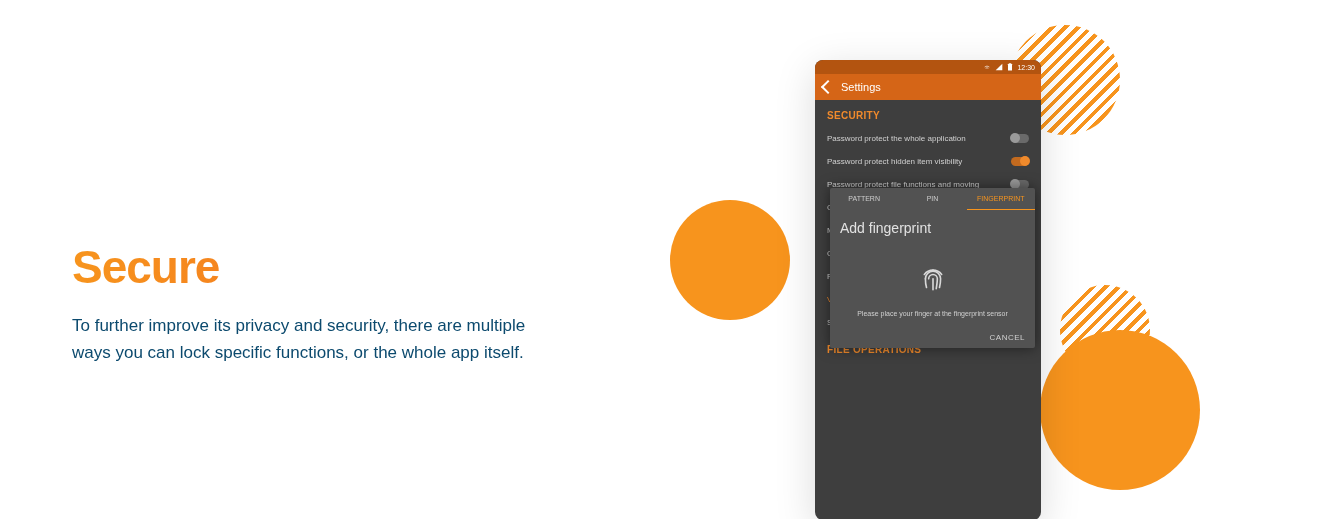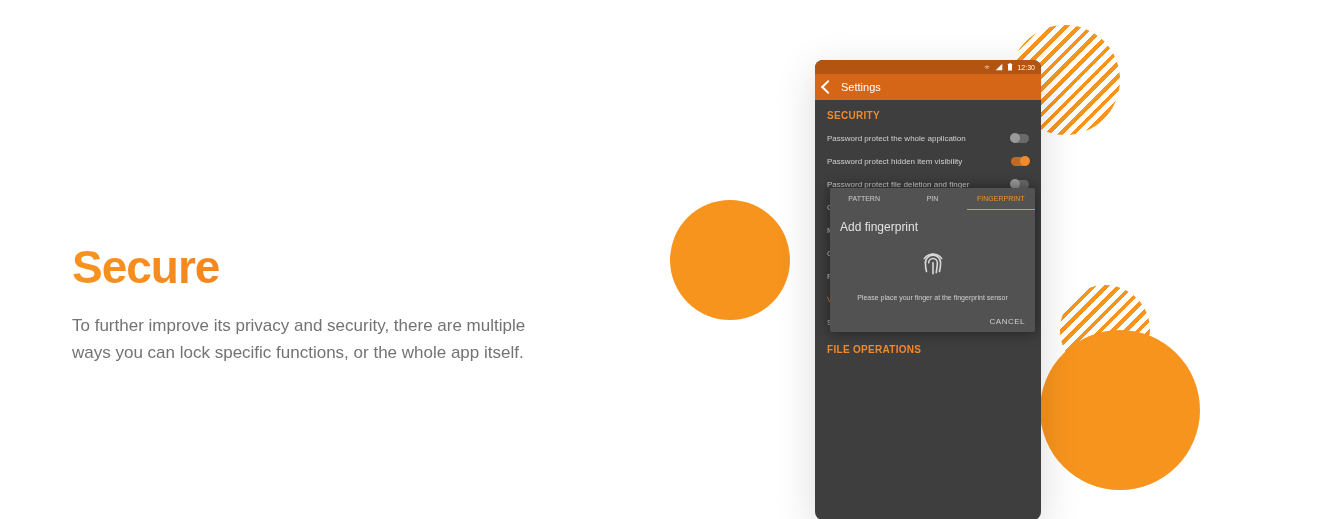--- a/index.html
+++ b/index.html
@@ -23,21 +23,21 @@
     background: linear-gradient(90deg, #f7941d 0%, #f16522 100%);
     -webkit-background-clip: text;
     background-clip: text;
     color: transparent;
     letter-spacing: -1px;
     margin-bottom: 18px;
   }
   .desc {
     font-size: 17px;
     line-height: 1.6;
-    color: #737373;
+    color: #0c4a6e;
   }
   .phone-stage {
     position: absolute;
     left: 660px;
     top: 0;
     width: 520px;
     height: 519px;
   }
   .circle {
     position: absolute;
@@ -153,23 +153,23 @@
     font-size: 7px;
     color: #ccc;
     border-bottom: 1px solid transparent;
   }
   .tab.active { color: #f7941d; border-bottom: 1px solid #f7941d; }
   .dialog-body {
     padding: 10px;
     position: relative;
   }
   .dialog-subtitle {
-    font-size: 12px;
+    font-size: 14px;
     color: #e2e2e2;
-    margin-bottom: 18px;
+    margin-bottom: 32px;
   }
   .fingerprint-wrap {
     display: flex;
     flex-direction: column;
     align-items: center;
   }
   .fp-icon svg { width: 26px; height: 26px; }
   .fp-hint {
     font-size: 7px;
     color: #d0d0d0;
@@ -238,21 +238,21 @@
       <div class="section-title">SECURITY</div>
       <div class="setting-row">
         <span>Password protect the whole application</span>
         <span class="toggle"></span>
       </div>
       <div class="setting-row">
         <span>Password protect hidden item visibility</span>
         <span class="toggle on"></span>
       </div>
       <div class="setting-row">
-        <span>Password protect file deletion and finger</span>
+        <span>Password protect file functions and moving</span>
         <span class="toggle"></span>
       </div>
     </div>
 
     <div class="truncated-row">Cl</div>
     <div class="truncated-row">M</div>
     <div class="truncated-row">Ch</div>
     <div class="truncated-row" style="display:flex;justify-content:space-between;">
       <span>Fo</span>
       <span>m</span>

